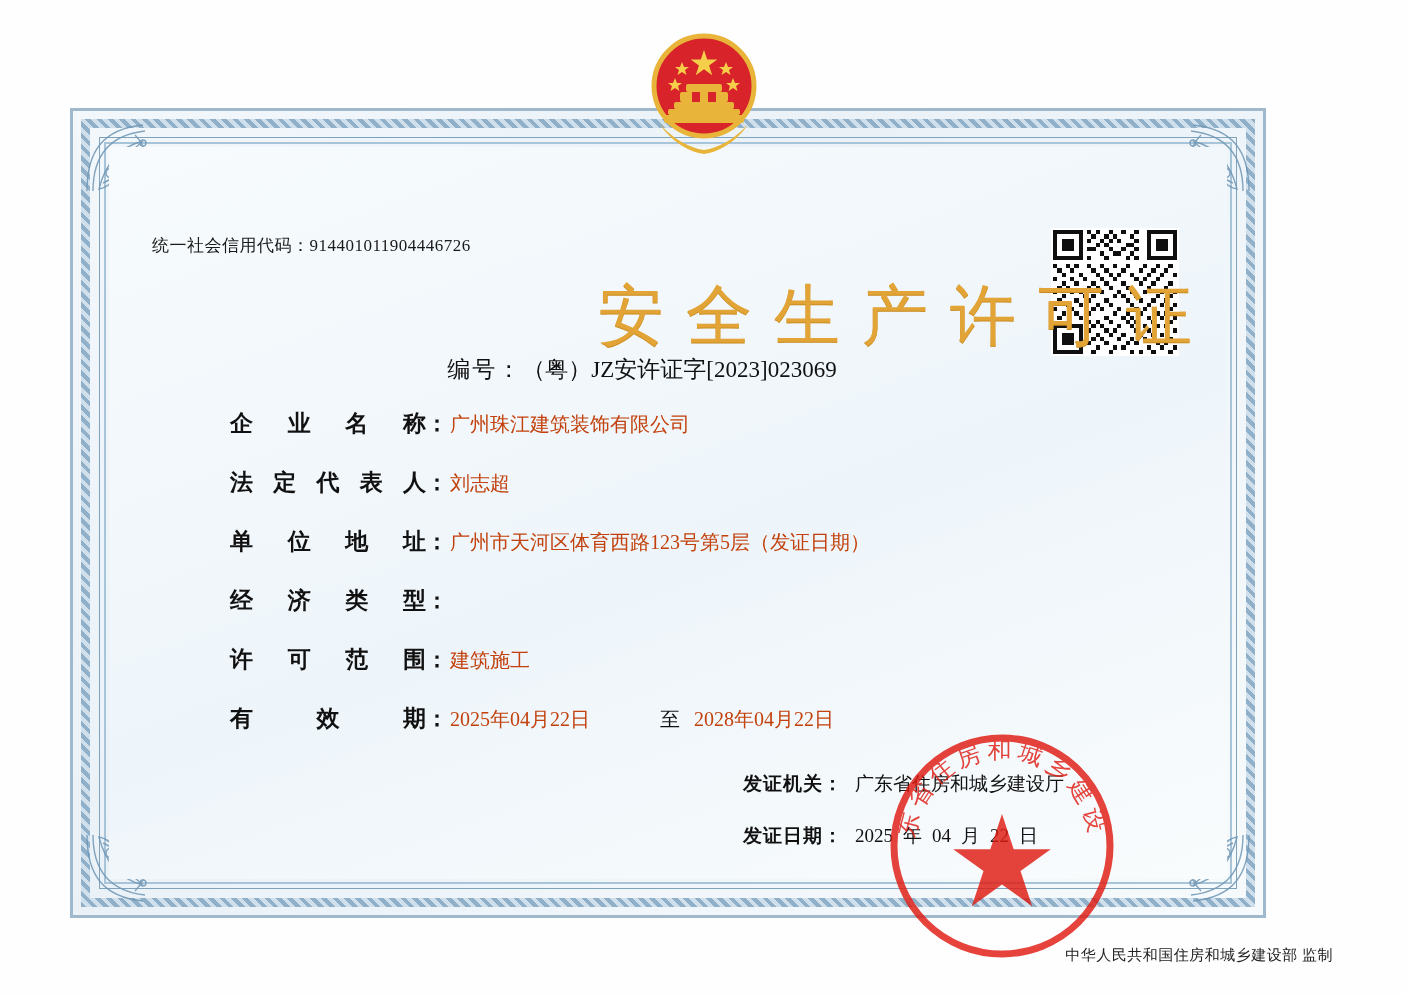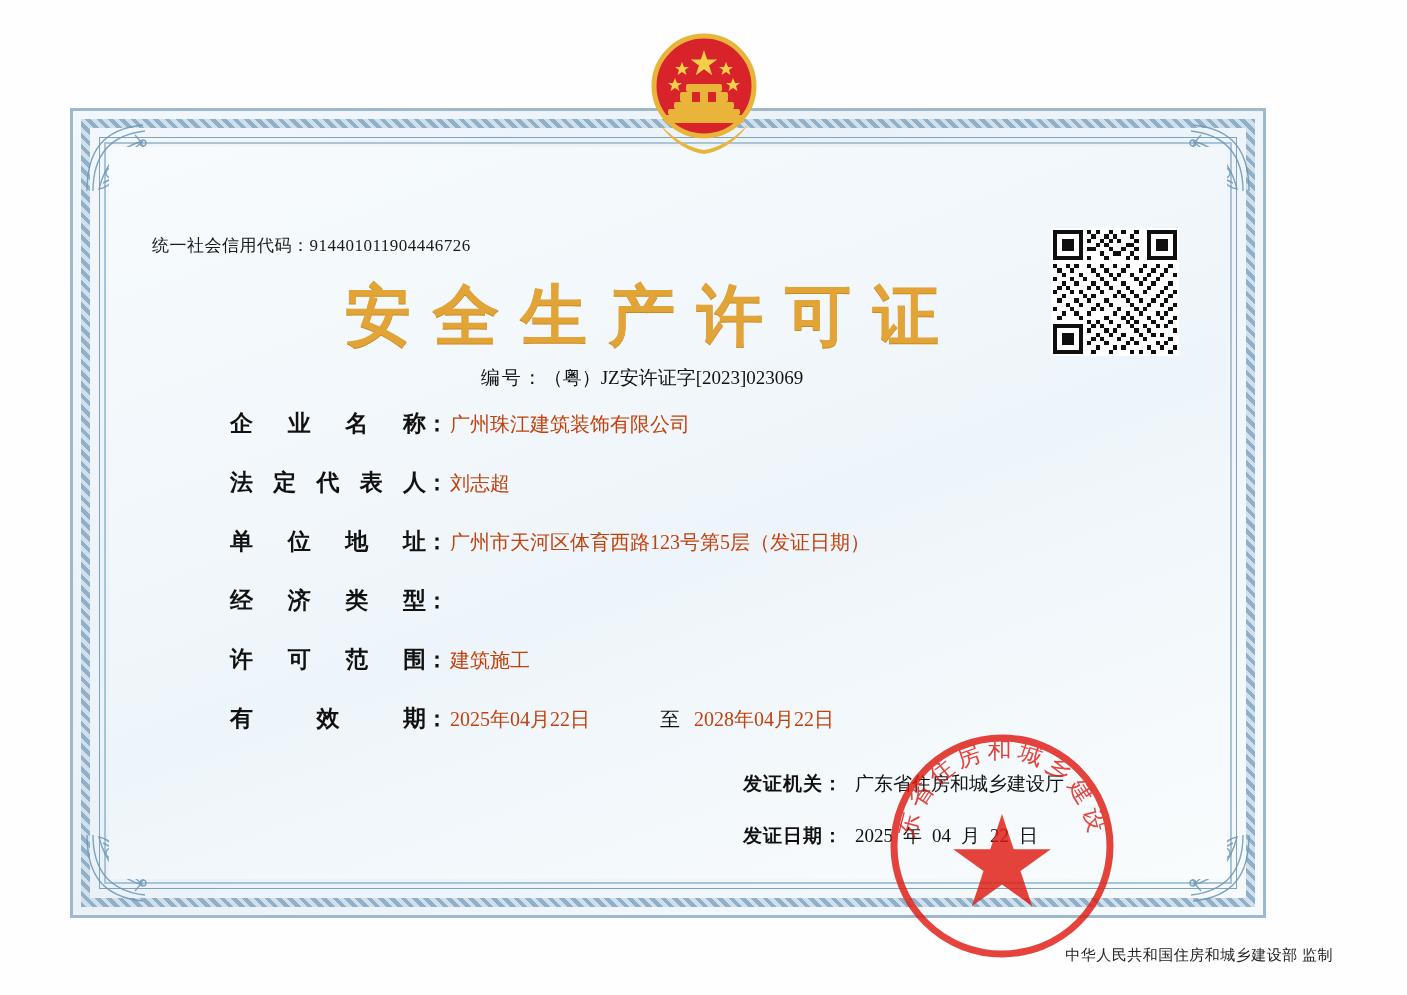--- a/index.html
+++ b/index.html
@@ -79,33 +79,33 @@
   }
   .credit-code{
     position:absolute;left:82px;top:88px;
     font-size:17px;color:#1a1a1a;
     letter-spacing:.5px;
     white-space:nowrap;
   }
   .credit-code .val{font-family:"Liberation Serif",serif;}
   .title{
     position:absolute;left:0;right:0;top:125px;
-    text-align:center;
+    text-align:right;
     font-size:66px;
-    font-weight:bold;
+    font-weight:normal;
     letter-spacing:22px;
     color:#e2a437;
     text-shadow:0 1px 0 #c98b1d;
     font-family:"DejaVu Sans", sans-serif;
     padding-left:22px;
   }
   .serial{
-    position:absolute;left:0;right:0;top:219px;
+    position:absolute;left:0;right:0;top:208px;
     text-align:center;
-    font-size:19px;color:#111;
+    font-size:23px;color:#111;
   }
   .serial .lbl{letter-spacing:2px;}
 
   .qr{
     position:absolute;
     right:35px;top:82px;
     width:128px;height:128px;
     background:#fff;
     padding:2px;
     box-sizing:border-box;

